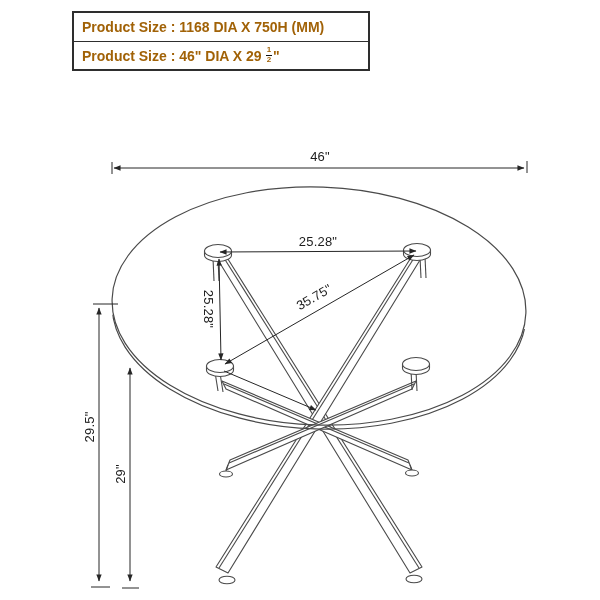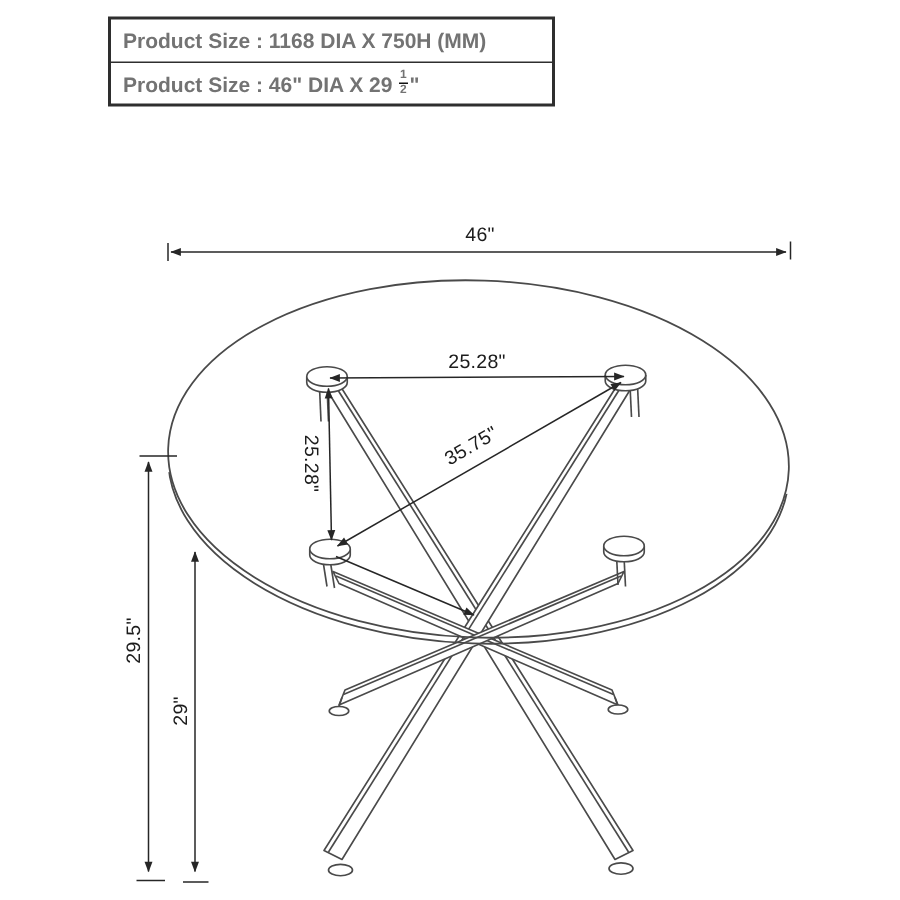--- a/index.html
+++ b/index.html
@@ -6,21 +6,21 @@
   .stage{
     position:relative;width:600px;height:600px;background:#ffffff;
     font-family:"Liberation Sans", sans-serif;overflow:hidden;
   }
   .header-box{
     position:absolute;left:72px;top:11px;width:298px;height:60px;
     border:2px solid #2e2e2e;box-sizing:border-box;background:#fff;
   }
   .header-row{
     height:28px;display:flex;align-items:center;padding-left:8px;
-    font-size:14px;font-weight:bold;color:#737373;white-space:nowrap;letter-spacing:0;
+    font-size:14px;font-weight:bold;color:#a16207;white-space:nowrap;letter-spacing:0;
   }
   .header-row.first{border-bottom:1.5px solid #2e2e2e;}
   .frac{
     display:inline-flex;flex-direction:column;align-items:center;
     font-size:8px;font-weight:bold;line-height:1.05;margin:0 1px 0 4px;
     transform:translateY(-1px);
   }
   .frac .fn{border-bottom:1px solid #111;padding:0 1px;}
   .drawing-svg{position:absolute;left:0;top:0;}
   .dim-label{

